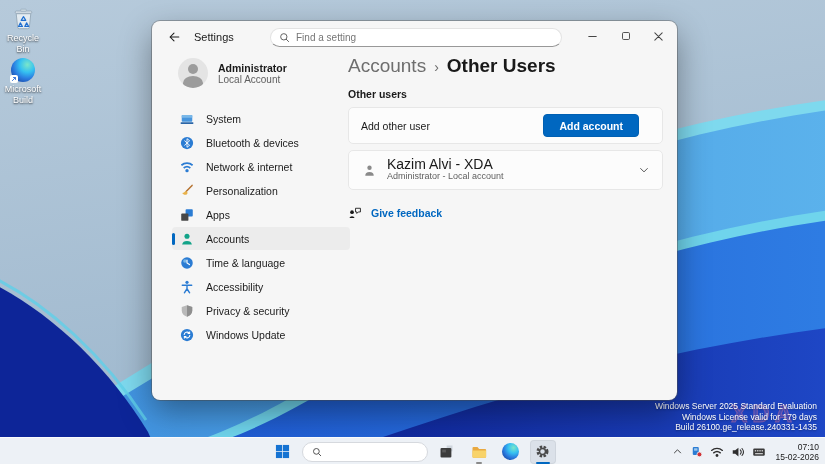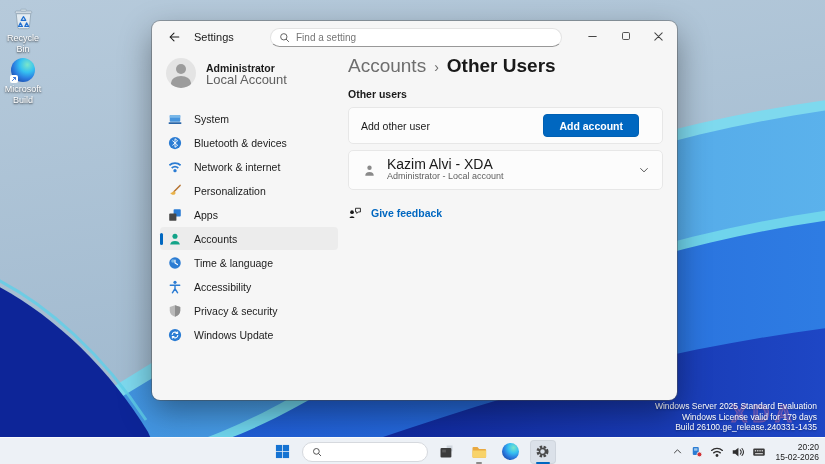--- a/index.html
+++ b/index.html
@@ -32,27 +32,27 @@
   .win-title { margin-left:8px; font-size:11px; color:#1a1a1a; }
   .search-box { position:absolute; left:118px; top:7px; width:292px; height:19px; background:#fff;
     border:1px solid #e3e3e3; border-bottom-color:#989898; border-radius:10px; display:flex; align-items:center; padding:0 8px; gap:6px; }
   .search-box input { border:none; outline:none; background:transparent; flex:1; font-size:10px; color:#333;
     font-family:"Liberation Sans", sans-serif; }
   .search-box input::placeholder { color:#767676; }
   .win-controls { position:absolute; right:2px; top:0; height:32px; display:flex; }
   .ctrl { width:33px; height:30px; display:flex; align-items:center; justify-content:center; }
 
   
-  .sidebar { position:absolute; left:0; top:32px; width:196px; bottom:0; }
+  .sidebar { position:absolute; left:12px; top:32px; width:196px; bottom:0; }
   .profile { position:absolute; left:14px; top:5px; display:flex; align-items:center; gap:10px; }
   .avatar { width:30px; height:30px; border-radius:50%; background:#e4e4e4; position:relative; overflow:hidden; }
   .avatar .head { position:absolute; left:10px; top:6px; width:10px; height:10px; border-radius:50%; background:#9c9c9c; }
   .avatar .torso { position:absolute; left:5px; top:18px; width:20px; height:14px; border-radius:50% 50% 0 0; background:#9c9c9c; }
   .profile-name { font-size:10.5px; font-weight:700; color:#1a1a1a; line-height:12px; }
-  .profile-type { font-size:13px; color:#5f5f5f; line-height:11px; }
+  .profile-type { font-size:10px; color:#5f5f5f; line-height:11px; }
 
   .nav { position:absolute; left:8px; right:10px; top:54px; display:flex; flex-direction:column; gap:1px; }
   .nav-item { height:23px; border-radius:4px; display:flex; align-items:center; padding-left:8px; gap:12px; position:relative;
     font-size:10.5px; color:#1b1b1b; }
   .nav-item.selected { background:#ececec; }
   .sel-pill { position:absolute; left:0; top:50%; transform:translateY(-50%); width:3px; height:12px; border-radius:2px; background:#0067c0; }
   .nav-icon { width:14px; height:14px; display:flex; align-items:center; justify-content:center; flex:0 0 14px; }
   .nav-icon svg { width:14px; height:14px; display:block; }
 
   
@@ -422,18 +422,18 @@
         <svg width="14" height="14" viewBox="0 0 16 16">
           <rect x="1.4" y="4" width="13.2" height="8.2" rx="1.4" fill="#3a3a3a"></rect>
           <rect x="3.2" y="5.8" width="1.6" height="1.6" fill="#cfcfcf"></rect>
             <rect x="5.8" y="5.8" width="1.6" height="1.6" fill="#cfcfcf"></rect>
           <rect x="8.4" y="5.8" width="1.6" height="1.6" fill="#cfcfcf"></rect>
             <rect x="11" y="5.8" width="1.6" height="1.6" fill="#cfcfcf"></rect>
           <rect x="3.6" y="9.2" width="8.8" height="1.4" fill="#cfcfcf"></rect>
         </svg>
       </span>
       <div class="clock">
-        <div>20:20</div>
+        <div>07:10</div>
         <div>15-02-2026</div>
       </div>
     </div>
   </div>
 </div>
 
 </body></html>

